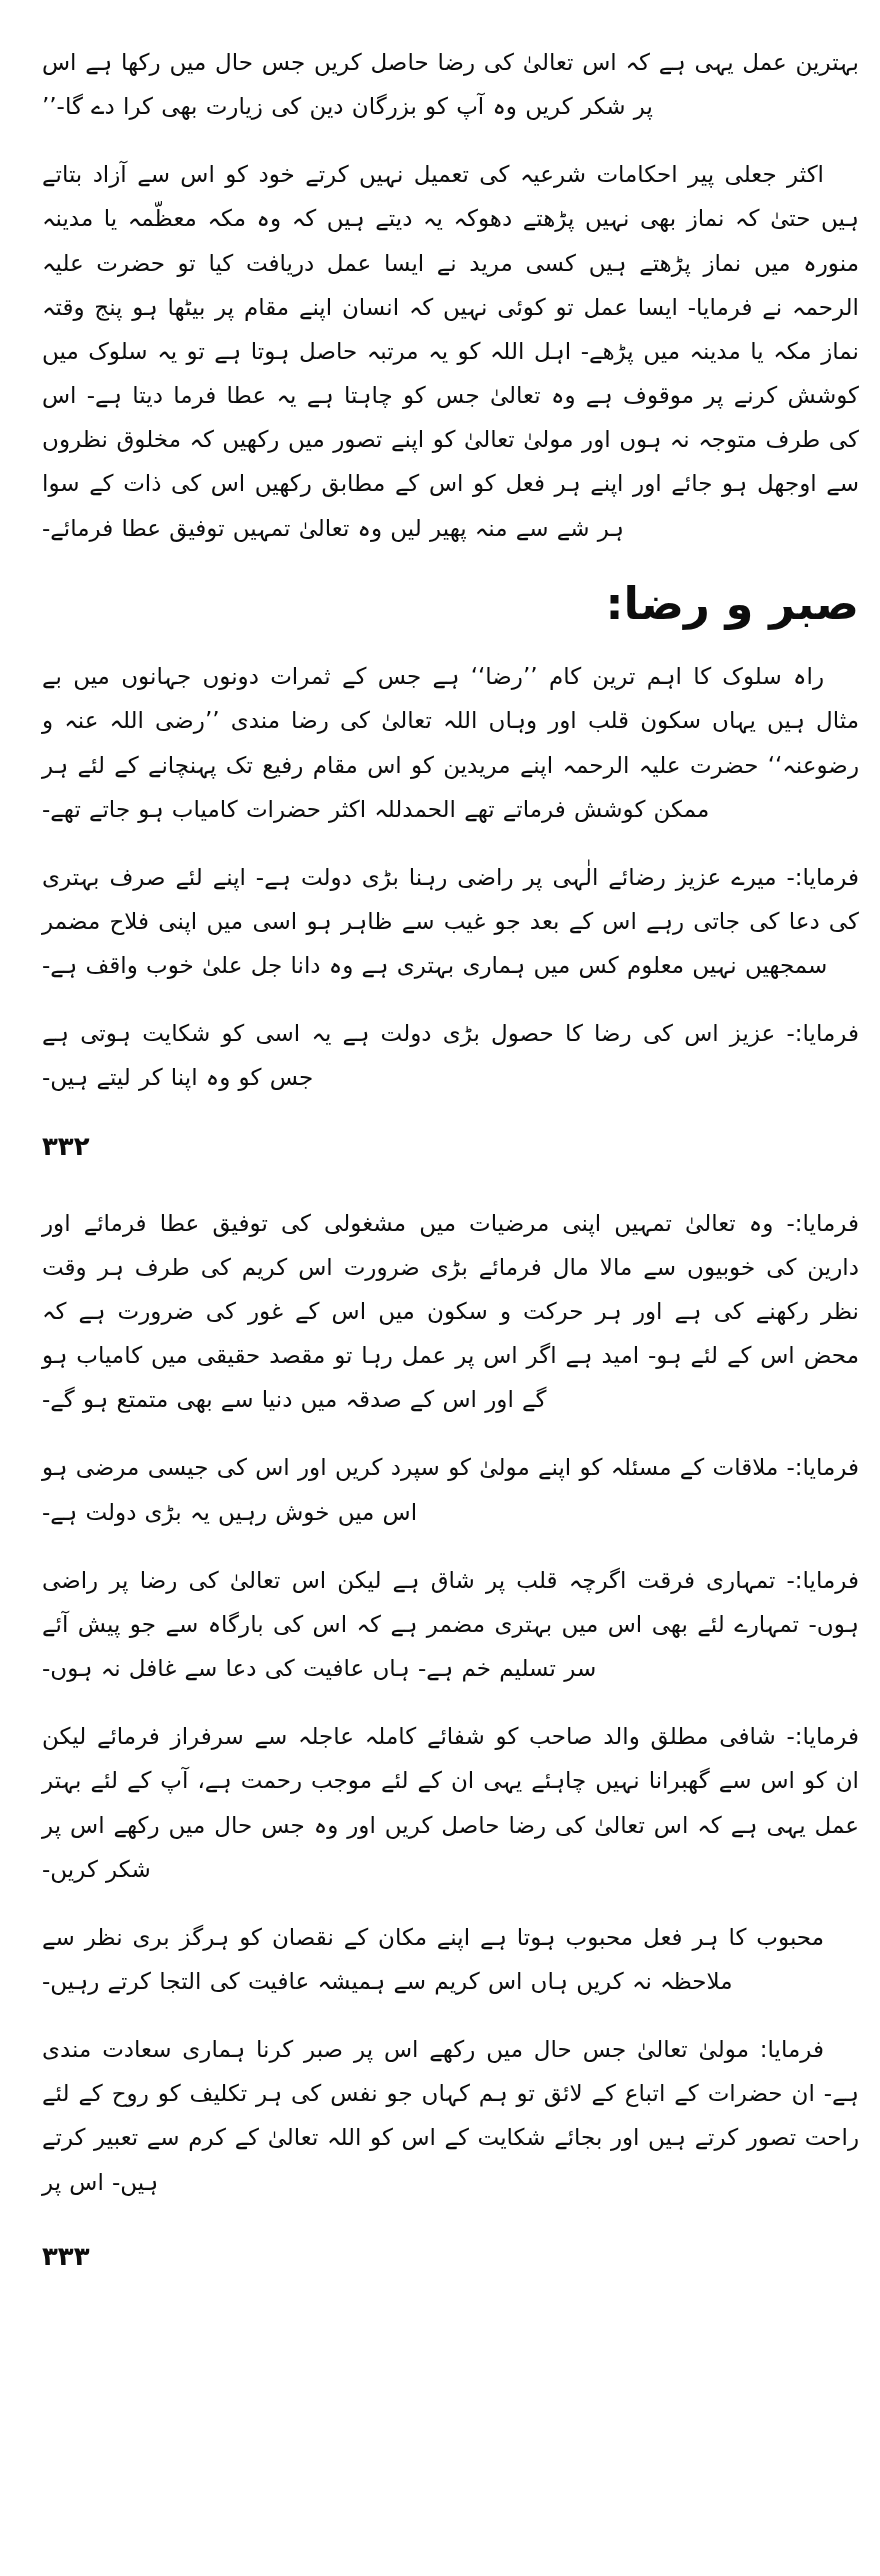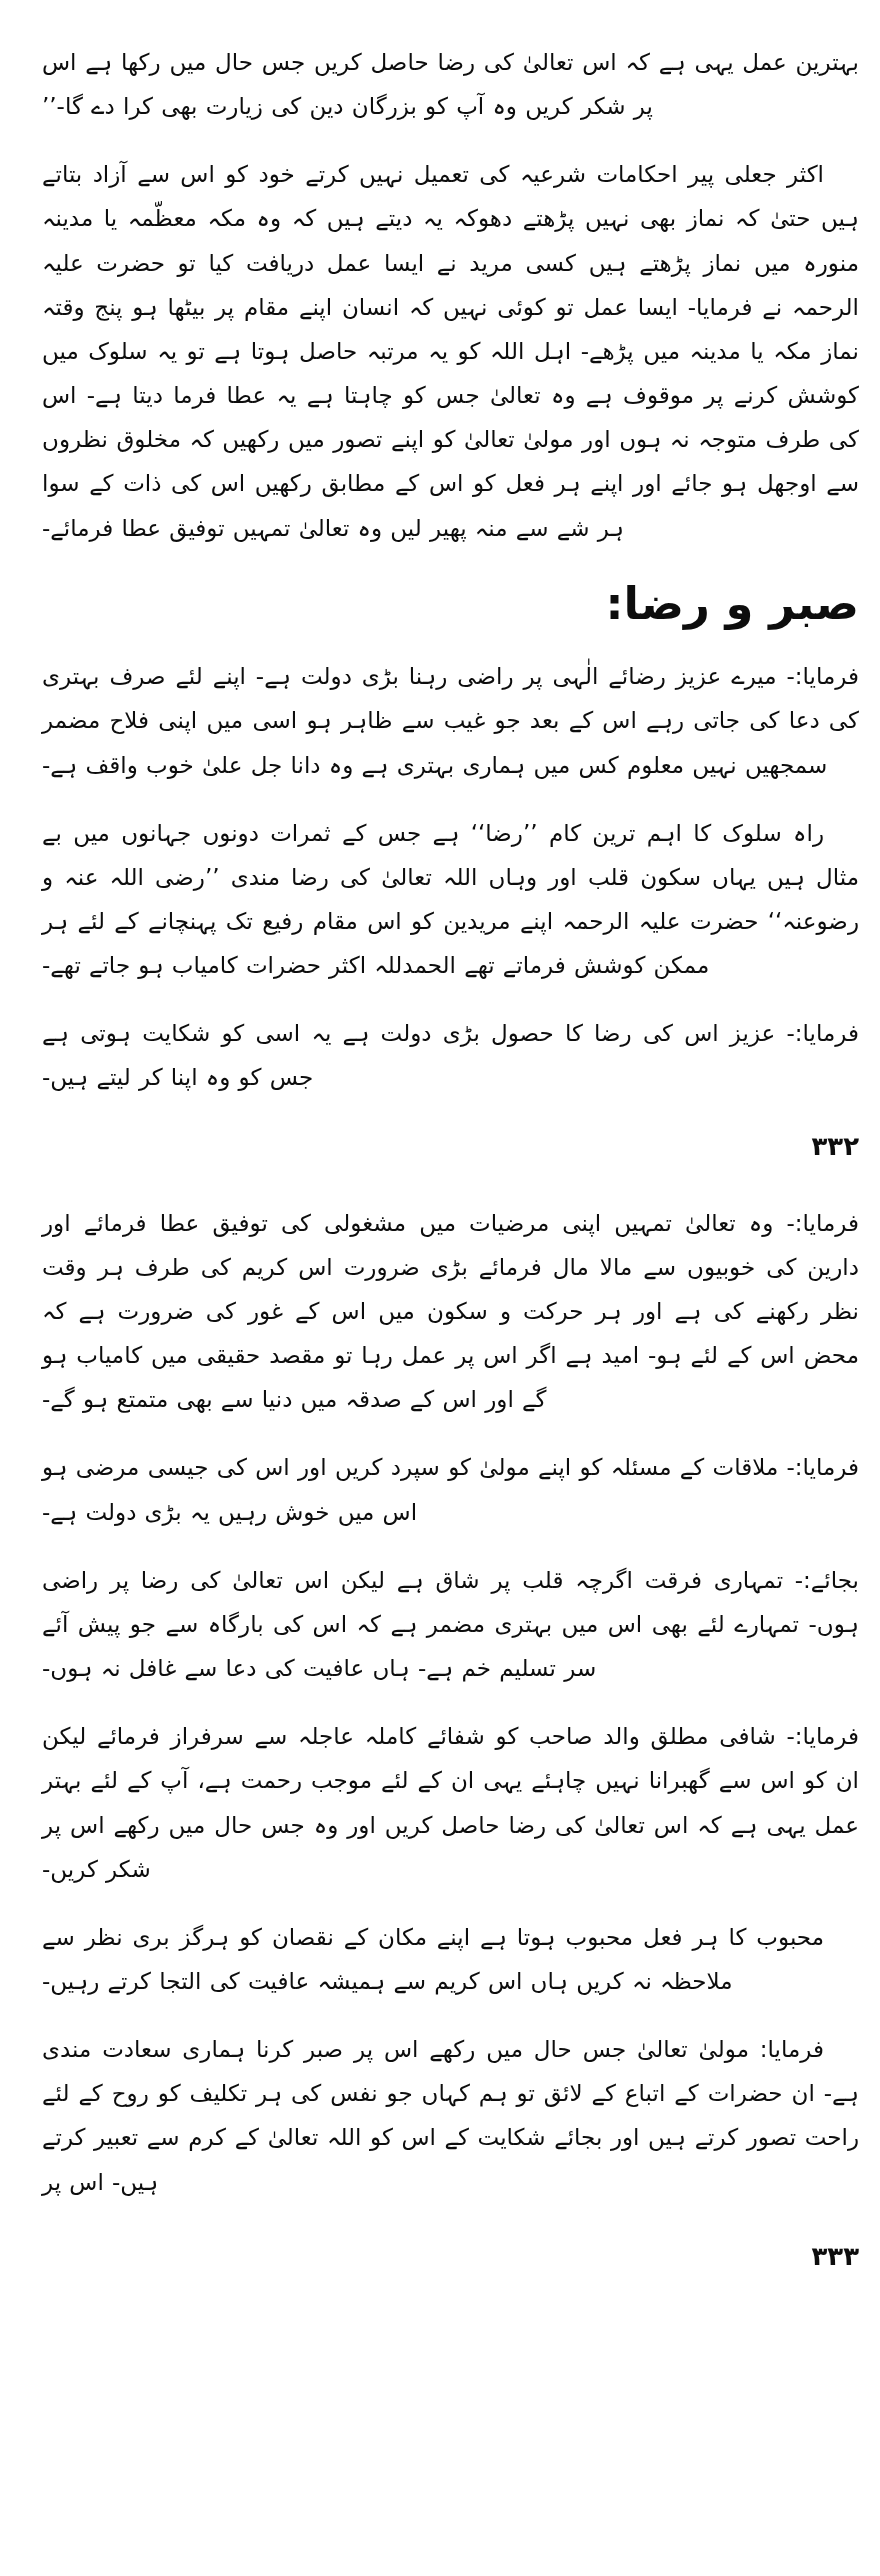--- a/index.html
+++ b/index.html
@@ -36,21 +36,21 @@
     text-indent: 35px;       
   }
   h2.section-heading {
     margin: 27.5px 0 24px 0;
     font-size: 45px;
     font-weight: bold;
     text-align: right;
     letter-spacing: 0;
   }
   .page-number {
-    text-align: right;
+    text-align: left;
     font-size: 26px;
     font-weight: bold;
     color: #0d0d0d;
   }
   .page-number.first {
     margin: 31px 0 40px 0;
   }
   .page-number.second {
     margin: 37px 0 0 0;
   }
@@ -59,33 +59,33 @@
 <body>
 
 <div class="scan-page">
 
   <p class="para">بہترین عمل یہی ہے کہ اس تعالیٰ کی رضا حاصل کریں جس حال میں رکھا ہے اس پر شکر کریں وہ آپ کو بزرگان دین کی زیارت بھی کرا دے گا-’’</p>
 
   <p class="para indent">اکثر جعلی پیر احکامات شرعیہ کی تعمیل نہیں کرتے خود کو اس سے آزاد بتاتے ہیں حتیٰ کہ نماز بھی نہیں پڑھتے دھوکہ یہ دیتے ہیں کہ وہ مکہ معظّمہ یا مدینہ منورہ میں نماز پڑھتے ہیں کسی مرید نے ایسا عمل دریافت کیا تو حضرت علیہ الرحمہ نے فرمایا- ایسا عمل تو کوئی نہیں کہ انسان اپنے مقام پر بیٹھا ہو پنج وقتہ نماز مکہ یا مدینہ میں پڑھے- اہل اللہ کو یہ مرتبہ حاصل ہوتا ہے تو یہ سلوک میں کوشش کرنے پر موقوف ہے وہ تعالیٰ جس کو چاہتا ہے یہ عطا فرما دیتا ہے- اس کی طرف متوجہ نہ ہوں اور مولیٰ تعالیٰ کو اپنے تصور میں رکھیں کہ مخلوق نظروں سے اوجھل ہو جائے اور اپنے ہر فعل کو اس کے مطابق رکھیں اس کی ذات کے سوا ہر شے سے منہ پھیر لیں وہ تعالیٰ تمہیں توفیق عطا فرمائے-</p>
 
   <h2 class="section-heading">صبر و رضا:</h2>
 
+  <p class="para indent">راہ سلوک کا اہم ترین کام ’’رضا‘‘ ہے جس کے ثمرات دونوں جہانوں میں بے مثال ہیں یہاں سکون قلب اور وہاں اللہ تعالیٰ کی رضا مندی ’’رضی اللہ عنہ و رضوعنہ‘‘ حضرت علیہ الرحمہ اپنے مریدین کو اس مقام رفیع تک پہنچانے کے لئے ہر ممکن کوشش فرماتے تھے الحمدللہ اکثر حضرات کامیاب ہو جاتے تھے-</p>
+
   <p class="para">فرمایا:- میرے عزیز رضائے الٰہی پر راضی رہنا بڑی دولت ہے- اپنے لئے صرف بہتری کی دعا کی جاتی رہے اس کے بعد جو غیب سے ظاہر ہو اسی میں اپنی فلاح مضمر سمجھیں نہیں معلوم کس میں ہماری بہتری ہے وہ دانا جل علیٰ خوب واقف ہے-</p>
-
-  <p class="para indent">راہ سلوک کا اہم ترین کام ’’رضا‘‘ ہے جس کے ثمرات دونوں جہانوں میں بے مثال ہیں یہاں سکون قلب اور وہاں اللہ تعالیٰ کی رضا مندی ’’رضی اللہ عنہ و رضوعنہ‘‘ حضرت علیہ الرحمہ اپنے مریدین کو اس مقام رفیع تک پہنچانے کے لئے ہر ممکن کوشش فرماتے تھے الحمدللہ اکثر حضرات کامیاب ہو جاتے تھے-</p>
 
   <p class="para">فرمایا:- عزیز اس کی رضا کا حصول بڑی دولت ہے یہ اسی کو شکایت ہوتی ہے جس کو وہ اپنا کر لیتے ہیں-</p>
 
   <div class="page-number first">۳۳۲</div>
 
   <p class="para">فرمایا:- وہ تعالیٰ تمہیں اپنی مرضیات میں مشغولی کی توفیق عطا فرمائے اور دارین کی خوبیوں سے مالا مال فرمائے بڑی ضرورت اس کریم کی طرف ہر وقت نظر رکھنے کی ہے اور ہر حرکت و سکون میں اس کے غور کی ضرورت ہے کہ محض اس کے لئے ہو- امید ہے اگر اس پر عمل رہا تو مقصد حقیقی میں کامیاب ہو گے اور اس کے صدقہ میں دنیا سے بھی متمتع ہو گے-</p>
 
   <p class="para">فرمایا:- ملاقات کے مسئلہ کو اپنے مولیٰ کو سپرد کریں اور اس کی جیسی مرضی ہو اس میں خوش رہیں یہ بڑی دولت ہے-</p>
 
-  <p class="para">بجائے:- تمہاری فرقت اگرچہ قلب پر شاق ہے لیکن اس تعالیٰ کی رضا پر راضی ہوں- تمہارے لئے بھی اس میں بہتری مضمر ہے کہ اس کی بارگاہ سے جو پیش آئے سر تسلیم خم ہے- ہاں عافیت کی دعا سے غافل نہ ہوں-</p>
+  <p class="para">فرمایا:- تمہاری فرقت اگرچہ قلب پر شاق ہے لیکن اس تعالیٰ کی رضا پر راضی ہوں- تمہارے لئے بھی اس میں بہتری مضمر ہے کہ اس کی بارگاہ سے جو پیش آئے سر تسلیم خم ہے- ہاں عافیت کی دعا سے غافل نہ ہوں-</p>
 
 
   <p class="para">فرمایا:- شافی مطلق والد صاحب کو شفائے کاملہ عاجلہ سے سرفراز فرمائے لیکن ان کو اس سے گھبرانا نہیں چاہئے یہی ان کے لئے موجب رحمت ہے، آپ کے لئے بہتر عمل یہی ہے کہ اس تعالیٰ کی رضا حاصل کریں اور وہ جس حال میں رکھے اس پر شکر کریں-</p>
 
   <p class="para indent">محبوب کا ہر فعل محبوب ہوتا ہے اپنے مکان کے نقصان کو ہرگز بری نظر سے ملاحظہ نہ کریں ہاں اس کریم سے ہمیشہ عافیت کی التجا کرتے رہیں-</p>
 
   <p class="para indent">فرمایا: مولیٰ تعالیٰ جس حال میں رکھے اس پر صبر کرنا ہماری سعادت مندی ہے- ان حضرات کے اتباع کے لائق تو ہم کہاں جو نفس کی ہر تکلیف کو روح کے لئے راحت تصور کرتے ہیں اور بجائے شکایت کے اس کو اللہ تعالیٰ کے کرم سے تعبیر کرتے ہیں- اس پر</p>
 
   <div class="page-number second">۳۳۳</div>
 

